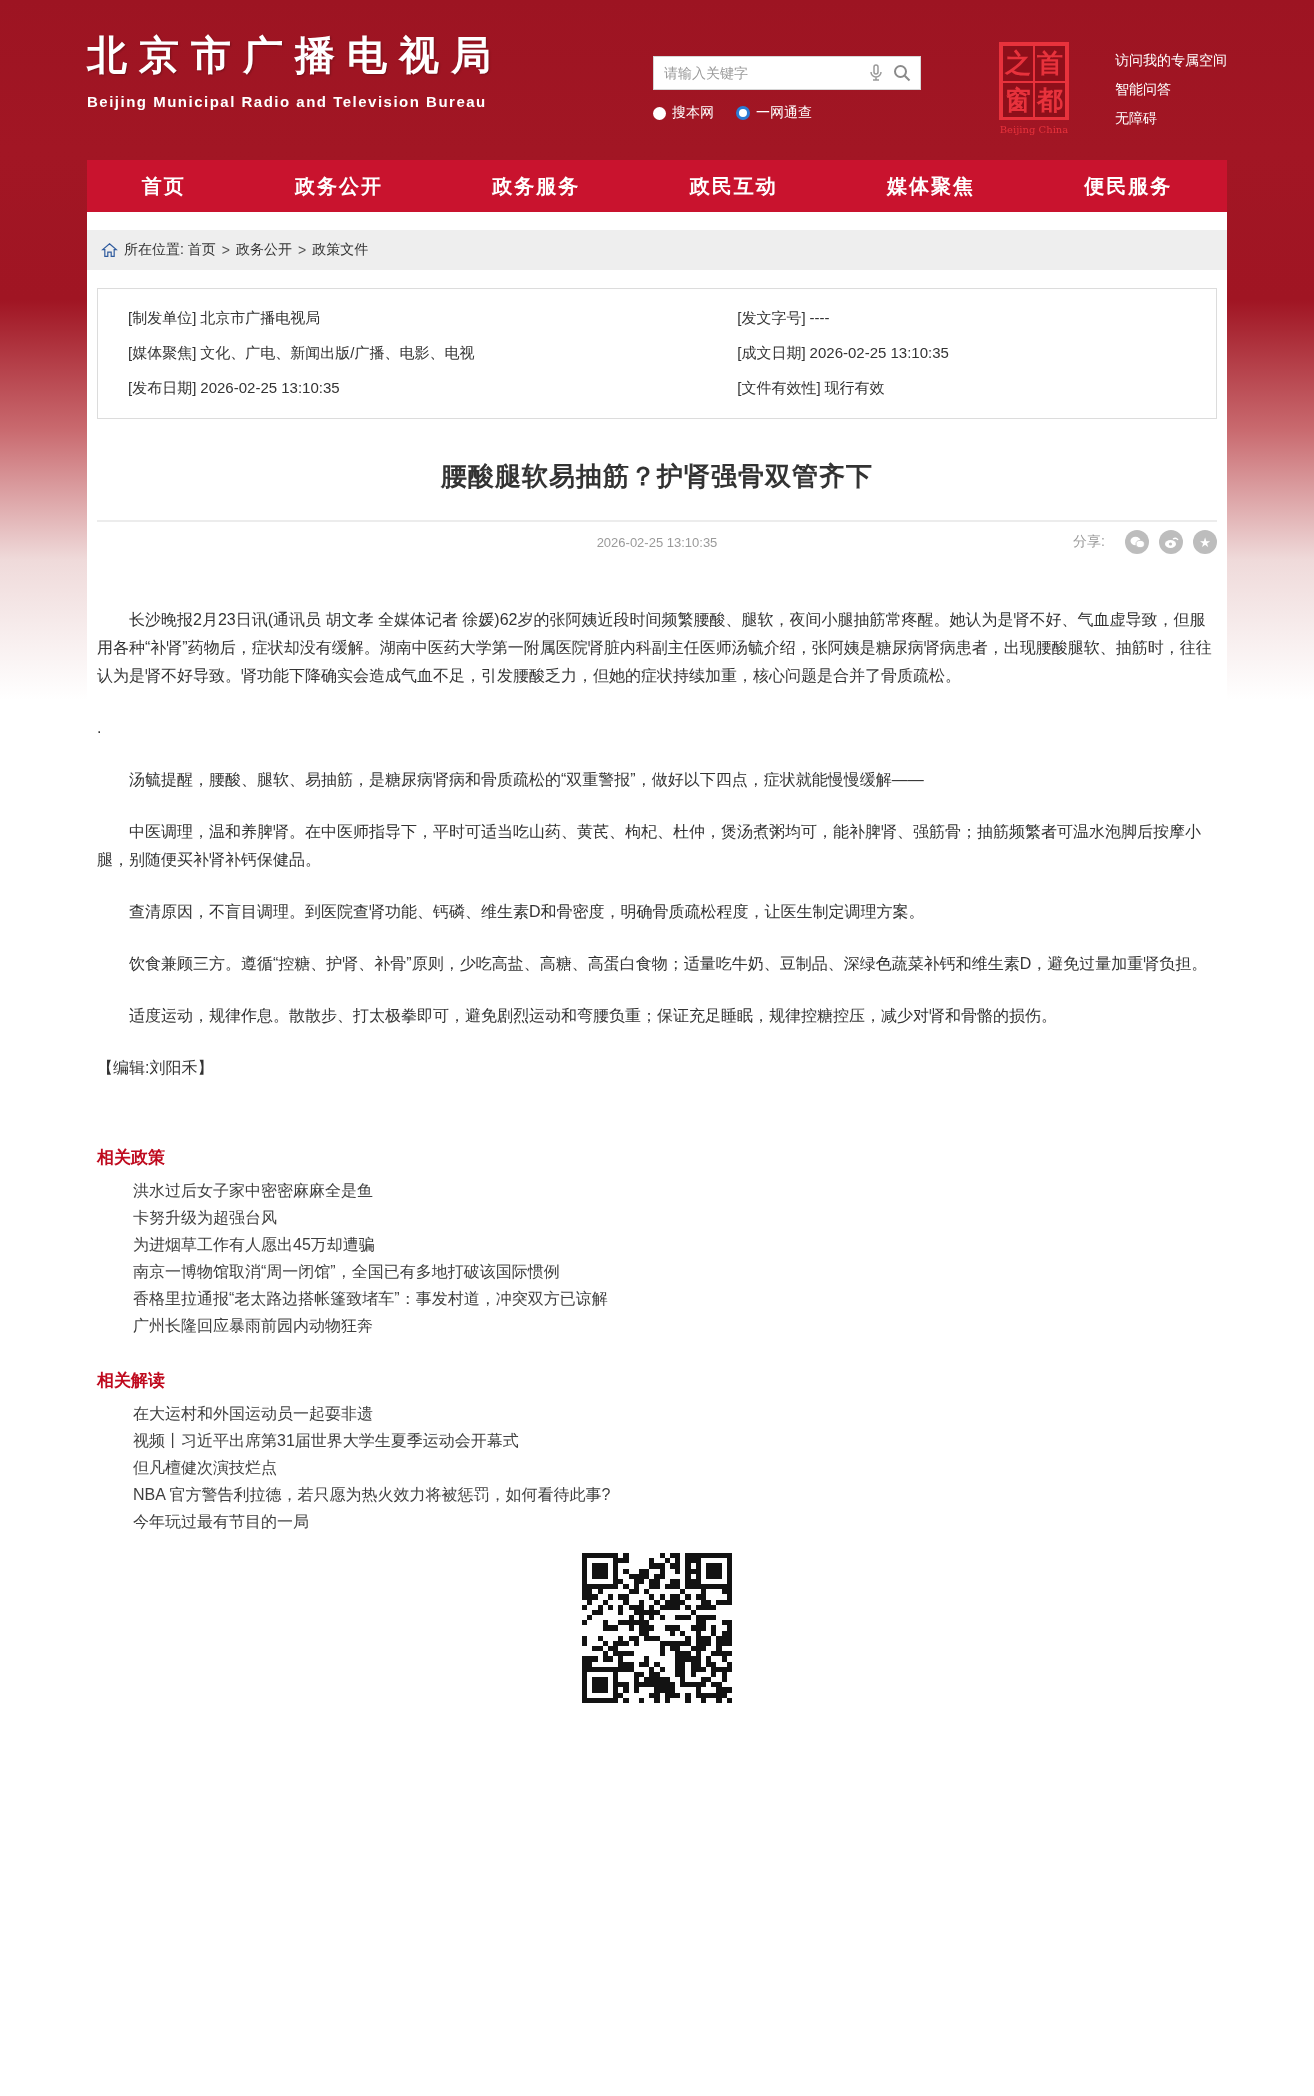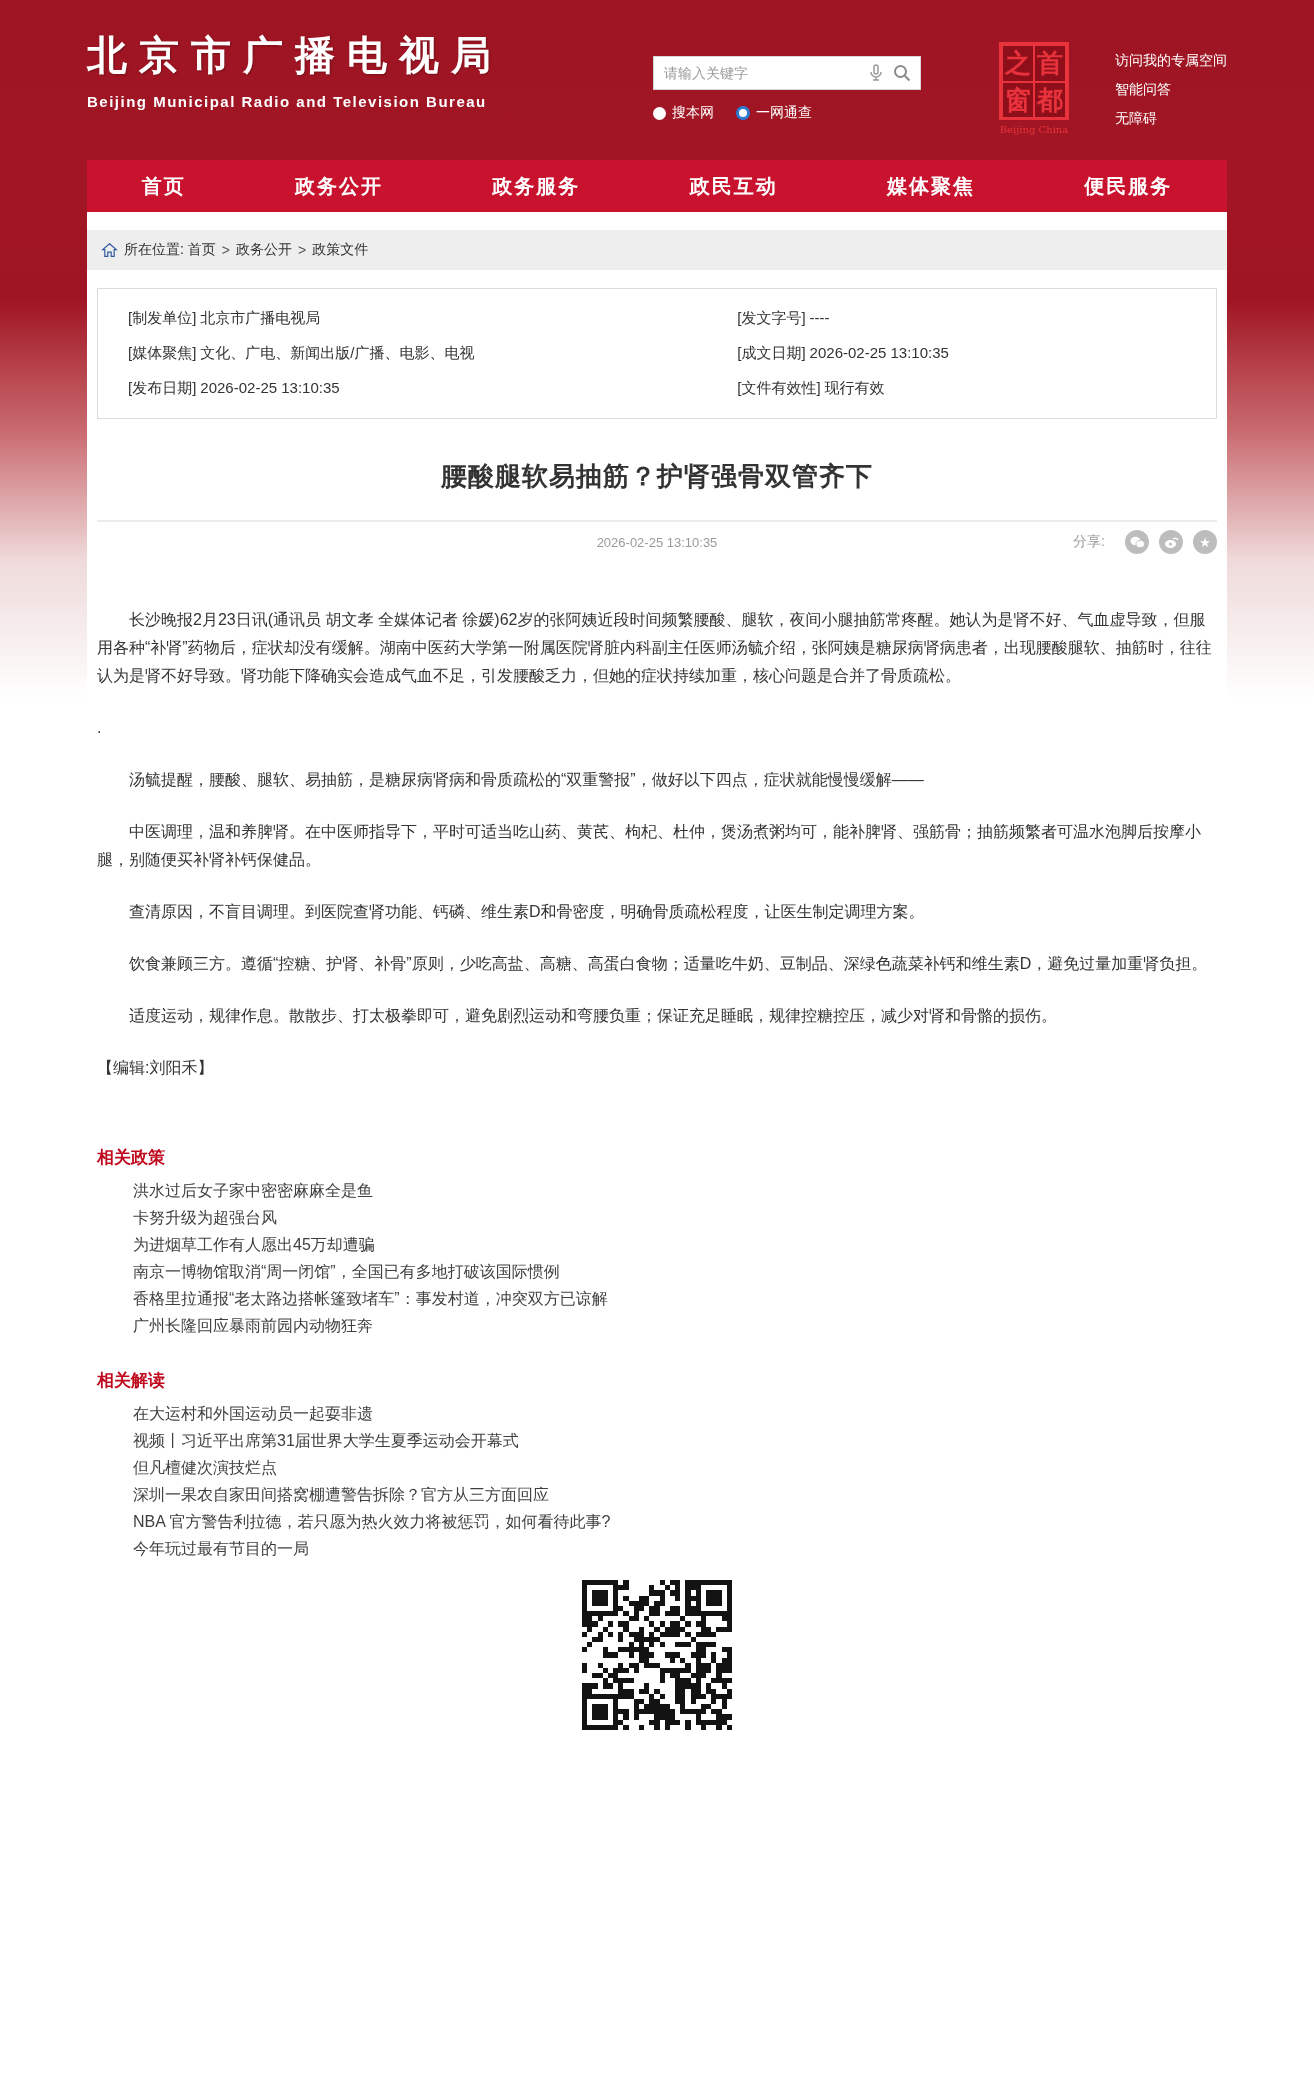--- a/index.html
+++ b/index.html
@@ -194,21 +194,20 @@
     <div class="rel-link">南京一博物馆取消“周一闭馆”，全国已有多地打破该国际惯例</div>
     <div class="rel-link">香格里拉通报“老太路边搭帐篷致堵车”：事发村道，冲突双方已谅解</div>
     <div class="rel-link">广州长隆回应暴雨前园内动物狂奔</div>
   </div>
 
   <div class="rel-section rel-readings">
     <div class="rel-title">相关解读</div>
     <div class="rel-link">在大运村和外国运动员一起耍非遗</div>
     <div class="rel-link">视频丨习近平出席第31届世界大学生夏季运动会开幕式</div>
     <div class="rel-link">但凡檀健次演技烂点</div>
-    <div class="rel-link">深圳一果农自家田间搭窝棚遭警告拆除？官方从三方面回应</div>
     <div class="rel-link">NBA 官方警告利拉德，若只愿为热火效力将被惩罚，如何看待此事?</div>
     <div class="rel-link">今年玩过最有节目的一局</div>
   </div>
 
   <div class="qr-main-wrap">
     <div class="qr qr-main">
         <i style="left:0%;top:0%;width:3.4482758620689653%;height:3.4482758620689653%"></i>
         <i style="left:3.4482758620689653%;top:0%;width:3.4482758620689653%;height:3.4482758620689653%"></i>
         <i style="left:6.896551724137931%;top:0%;width:3.4482758620689653%;height:3.4482758620689653%"></i>
         <i style="left:10.344827586206897%;top:0%;width:3.4482758620689653%;height:3.4482758620689653%"></i>

